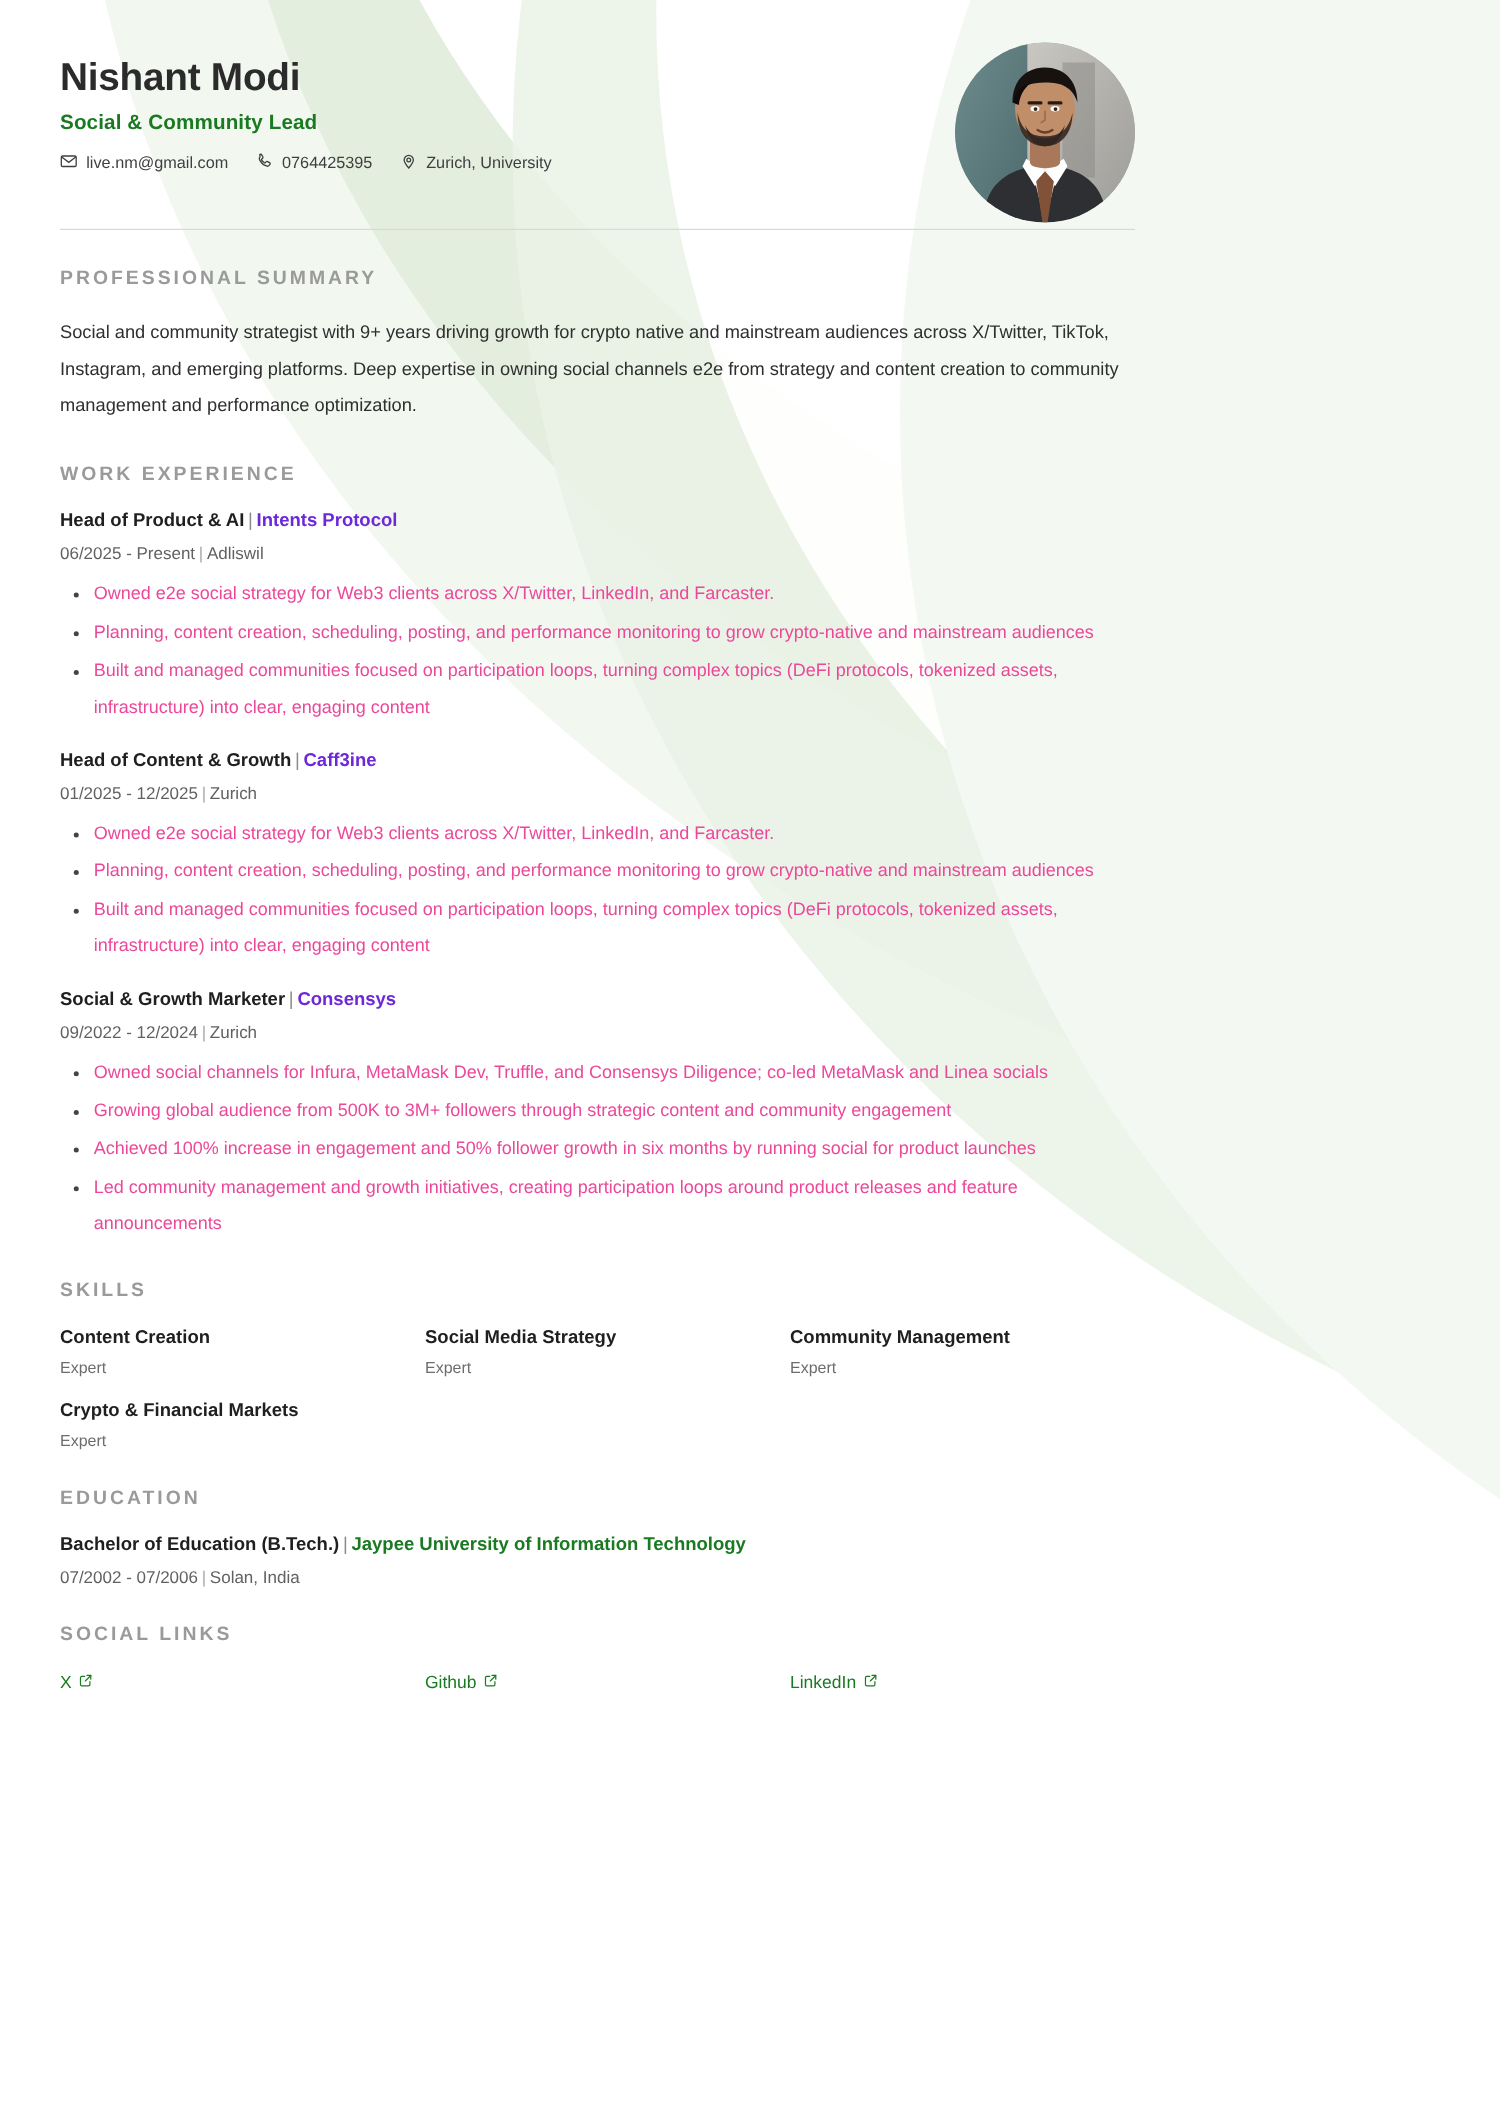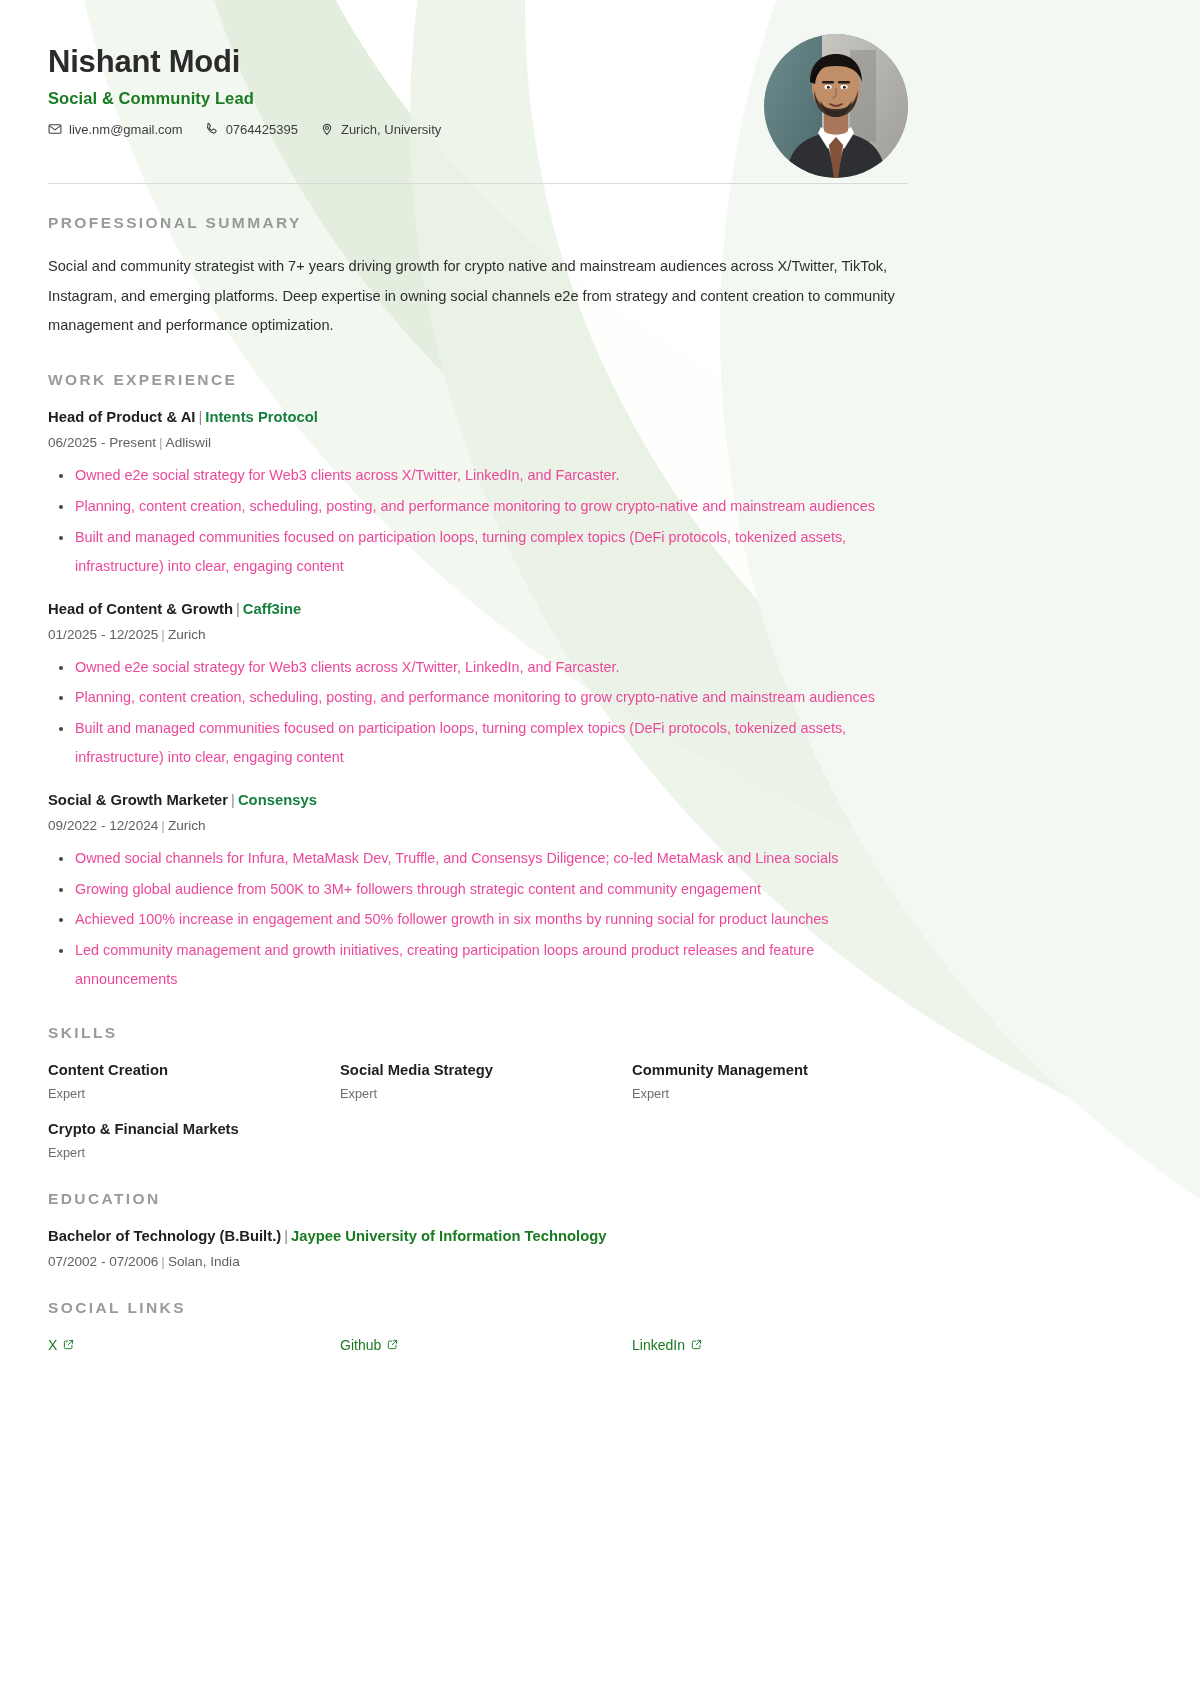--- a/index.html
+++ b/index.html
@@ -113,21 +113,21 @@
     font-size: 14.8px;
     font-weight: bold;
     color: #1f1f1f;
     margin-bottom: 10px;
   }
   .job-heading .sep {
     font-weight: normal;
     color: #8a8a8a;
     padding: 0 3px;
   }
-  .job-heading .company { color: #15803d; }
+  .job-heading .company { color: #6d28d9; }
   .job-meta {
     font-size: 13.6px;
     color: #616161;
     margin-bottom: 11px;
   }
   .job-meta .sep { color: #a8a8a8; padding: 0 3px; }
 
   ul.bullets {
     list-style: none;
     margin: 0;
@@ -312,21 +312,21 @@
           <path d="M66 70q6 4 12 0" stroke="#6d3a30" stroke-width="1.8" fill="none" stroke-linecap="round"></path>
         </g>
       </svg>
     </div>
 
     <div class="header-rule"></div>
   </header>
 
   <section class="section">
     <h2 class="section-title">Professional Summary</h2>
-    <p class="summary-text">Social and community strategist with 7+ years driving growth for crypto native and mainstream audiences across X/Twitter, TikTok, Instagram, and emerging platforms. Deep expertise in owning social channels e2e from strategy and content creation to community management and performance optimization.</p>
+    <p class="summary-text">Social and community strategist with 9+ years driving growth for crypto native and mainstream audiences across X/Twitter, TikTok, Instagram, and emerging platforms. Deep expertise in owning social channels e2e from strategy and content creation to community management and performance optimization.</p>
   </section>
 
   <section class="section">
     <h2 class="section-title">Work Experience</h2>
 
     <div class="job">
       <div class="job-heading">
         <span>Head of Product &amp; AI</span><span class="sep">|</span><span class="company">Intents Protocol</span>
       </div>
       <div class="job-meta">
@@ -388,21 +388,21 @@
         <div class="skill-name">Crypto &amp; Financial Markets</div>
         <div class="skill-level">Expert</div>
       </div>
     </div>
   </section>
 
   <section class="section">
     <h2 class="section-title">Education</h2>
     <div>
       <div class="edu-heading">
-        <span>Bachelor of Technology (B.Built.)</span><span class="sep">|</span><span class="school">Jaypee University of Information Technology</span>
+        <span>Bachelor of Education (B.Tech.)</span><span class="sep">|</span><span class="school">Jaypee University of Information Technology</span>
       </div>
       <div class="edu-meta">
         <span>07/2002 - 07/2006</span><span class="sep">|</span><span>Solan, India</span>
       </div>
     </div>
   </section>
 
   <section class="section">
     <h2 class="section-title">Social Links</h2>
     <div class="social-grid">

